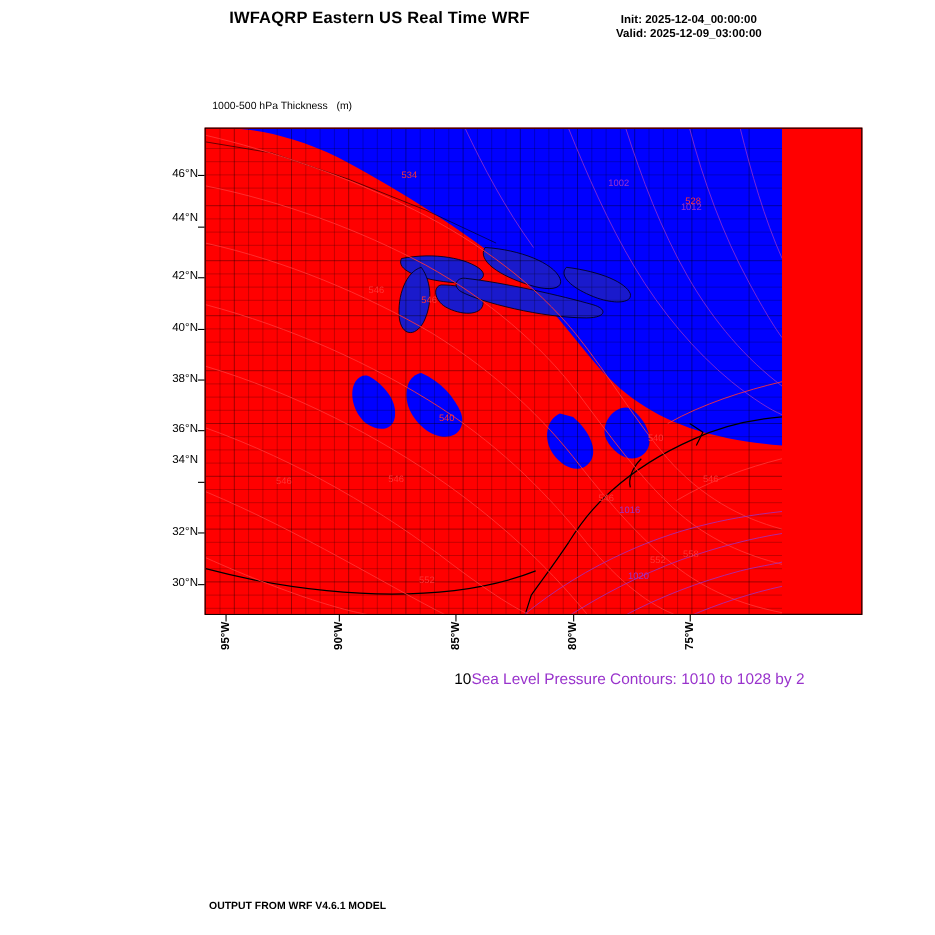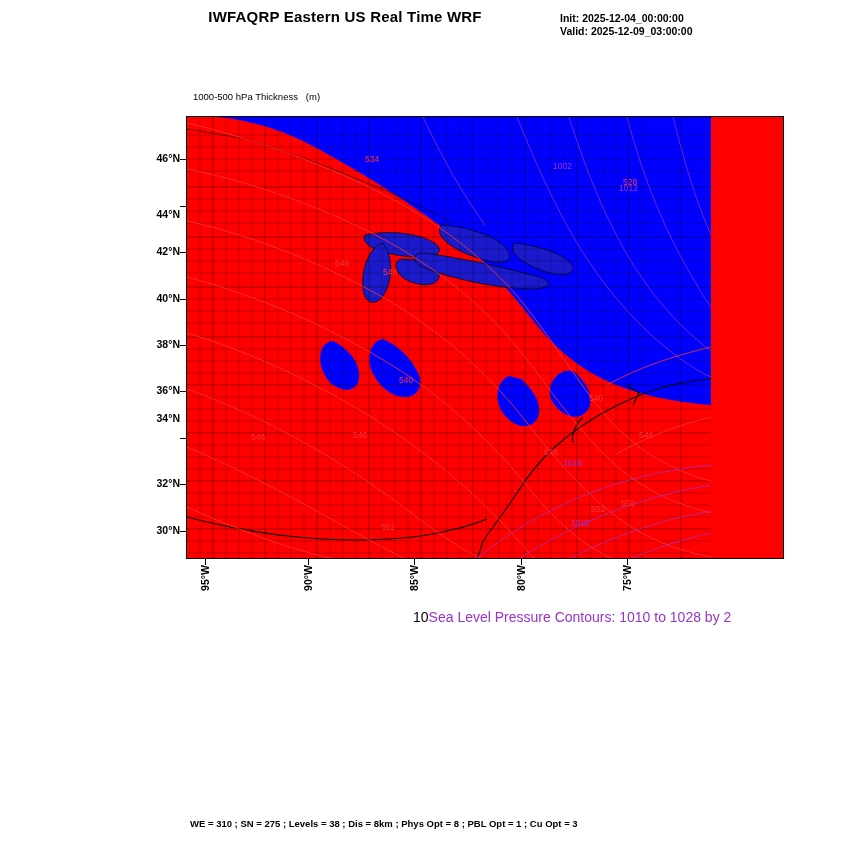--- a/index.html
+++ b/index.html
@@ -22,20 +22,21 @@
     text-align: center;
     font-size: 15px;
     font-weight: bold;
     letter-spacing: 0.2px;
   }
   #init-block {
     left: 560px; top: 12px;
     font-size: 10.5px;
     font-weight: bold;
     line-height: 13px;
+    text-align: center;
   }
   #field-legend {
     left: 193px; top: 64px;
     font-size: 9.5px;
     line-height: 13px;
     white-space: pre;
   }
   .legend-line { display: block; }
 
   
@@ -45,21 +46,21 @@
     border: 1px solid #000000;
     box-sizing: border-box;
     overflow: hidden;
     background: #ff0000;
   }
   #plot svg { display: block; }
 
   
   .ytick-label {
     font-size: 10.5px;
-    font-weight: bold;
+    font-weight: normal;
     text-align: right;
     width: 52px;
   }
   .xtick-label {
     font-size: 10.5px;
     font-weight: bold;
     text-align: center;
     width: 56px;
     transform: rotate(-90deg);
     transform-origin: center center;
@@ -273,21 +274,21 @@
         <text x="432" y="74">1012</text>
         <text x="376" y="349">1016</text>
         <text x="384" y="409">1020</text>
       </g>
     </g>
   </svg>
 </div>
 
 <div class="abs ytick-label" style="left:128px; top:152px;">46°N</div>
 <div class="abs tickmark" style="left:180px; top:159px; width:6px; height:1px;"></div>
-<div class="abs ytick-label" style="left:128px; top:208px;">44°N</div>
+<div class="abs ytick-label" style="left:128px; top:192px;">44°N</div>
 <div class="abs tickmark" style="left:180px; top:206px; width:6px; height:1px;"></div>
 <div class="abs ytick-label" style="left:128px; top:245px;">42°N</div>
 <div class="abs tickmark" style="left:180px; top:252px; width:6px; height:1px;"></div>
 <div class="abs ytick-label" style="left:128px; top:292px;">40°N</div>
 <div class="abs tickmark" style="left:180px; top:299px; width:6px; height:1px;"></div>
 <div class="abs ytick-label" style="left:128px; top:338px;">38°N</div>
 <div class="abs tickmark" style="left:180px; top:345px; width:6px; height:1px;"></div>
 <div class="abs ytick-label" style="left:128px; top:384px;">36°N</div>
 <div class="abs tickmark" style="left:180px; top:391px; width:6px; height:1px;"></div>
 <div class="abs ytick-label" style="left:128px; top:412px;">34°N</div>
@@ -306,14 +307,14 @@
 <div class="abs tickmark" style="left:521px; top:559px; width:1px; height:6px;"></div>
 <div class="abs xtick-label" style="left:493px; top:572px;">80°W</div>
 <div class="abs tickmark" style="left:627px; top:559px; width:1px; height:6px;"></div>
 <div class="abs xtick-label" style="left:599px; top:572px;">75°W</div>
 
 <div class="abs" id="bottom-note">
   <span>10</span><span id="contour-note">Sea Level Pressure Contours: 1010 to 1028 by 2</span>
 </div>
 
 <div class="abs" id="footer">
-  <div>WE = 310 ; SN = 275 ; Levels = 38 ; Dis = 8km ; Phys Opt = 8 ; PBL Opt = 1 ; Cu Opt = 3</div>
+  <div>OUTPUT FROM WRF V4.6.1 MODEL</div>
 </div>
 
 </body></html>

